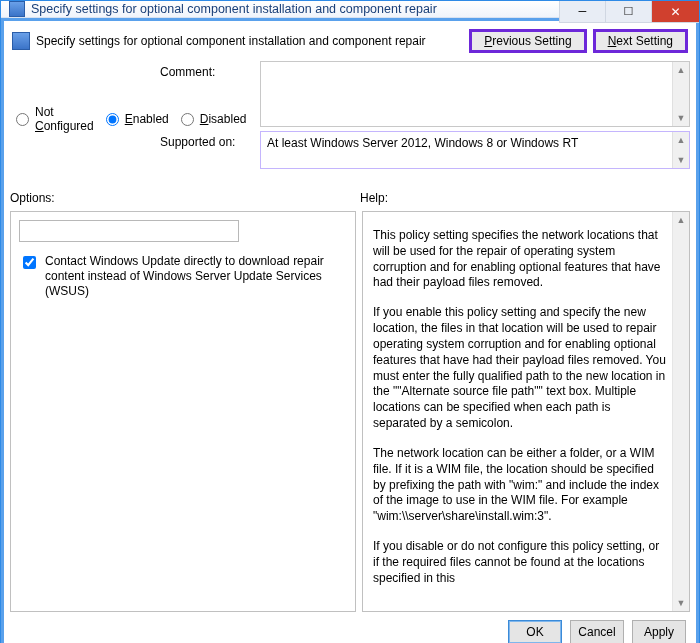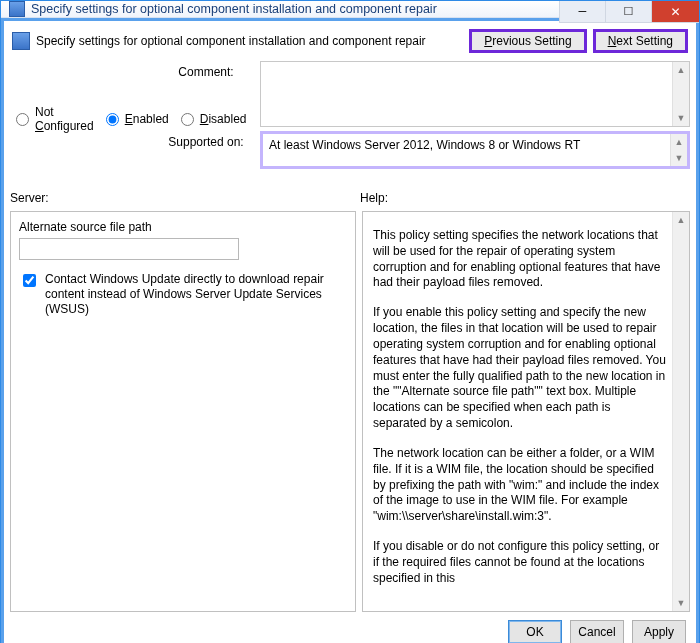--- a/index.html
+++ b/index.html
@@ -100,39 +100,39 @@
     width:150px;
     padding: 4px 0 0 6px;
     display:flex; flex-direction:row; gap:12px;
     font-size:12px;
   }
   .radios label { display:flex; align-items:center; gap:6px; }
   .radios input { margin:0;}
   .radios span u { text-decoration: underline; }
   .meta-right { flex:1; }
   .meta-label-row { display:flex; align-items:flex-start; gap:8px; margin-bottom:4px;}
-  .meta-label { width:92px; text-align:center; padding-top:4px; }
+  .meta-label { width:92px; text-align:left; padding-top:4px; }
   .comment-box {
     flex:1;
     height:66px;
     border:1px solid #c8c8c8;
     background:#fff;
     position:relative;
   }
   .scroll-gutter {
     position:absolute; right:0; top:0; bottom:0; width:17px;
     background:#f0f0f0;
     display:flex; flex-direction:column; justify-content:space-between;
     border-left:1px solid #e0e0e0;
   }
   .scroll-gutter .ar { height:16px; display:flex; align-items:center; justify-content:center; color:#808080; font-size:9px;}
   .supported-box {
     flex:1;
     height:38px;
-    border:3px solid #c4b5fd;
+    border:1px solid #c4b5fd;
     background:#fff;
     position:relative;
     padding: 4px 20px 4px 6px;
     font-size:12px;
   }
   
   .headers-row { display:flex; margin-top:14px; margin-bottom:6px;}
   .headers-row .h1 { width:350px; }
   .panels-row { flex:1; display:flex; gap:6px; min-height:0;}
   .panel {
@@ -225,27 +225,26 @@
             <div class="scroll-gutter">
               <div class="ar">▲</div>
               <div class="ar">▼</div>
             </div>
           </div>
         </div>
       </div>
     </div>
 
     <div class="headers-row">
-      <div class="h1">Server:</div>
+      <div class="h1">Options:</div>
       <div>Help:</div>
     </div>
 
     <div class="panels-row">
       <div class="panel options">
-        <div class="opt-label">Alternate source file path</div>
         <input class="opt-input" type="text" value="" style="">
         <div class="chk-row">
           <input type="checkbox" id="c2" checked="" style="">
           <div>Contact Windows Update directly to download repair content instead of Windows Server Update Services (WSUS)</div>
         </div>
       </div>
       <div class="panel help">
         <div class="help-text">
           <p>This policy setting specifies the network locations that will be used for the repair of operating system corruption and for enabling optional features that have had their payload files removed.</p>
           <p>If you enable this policy setting and specify the new location, the files in that location will be used to repair operating system corruption and for enabling optional features that have had their payload files removed. You must enter the fully qualified path to the new location in the ""Alternate source file path"" text box. Multiple locations can be specified when each path is separated by a semicolon.</p>

